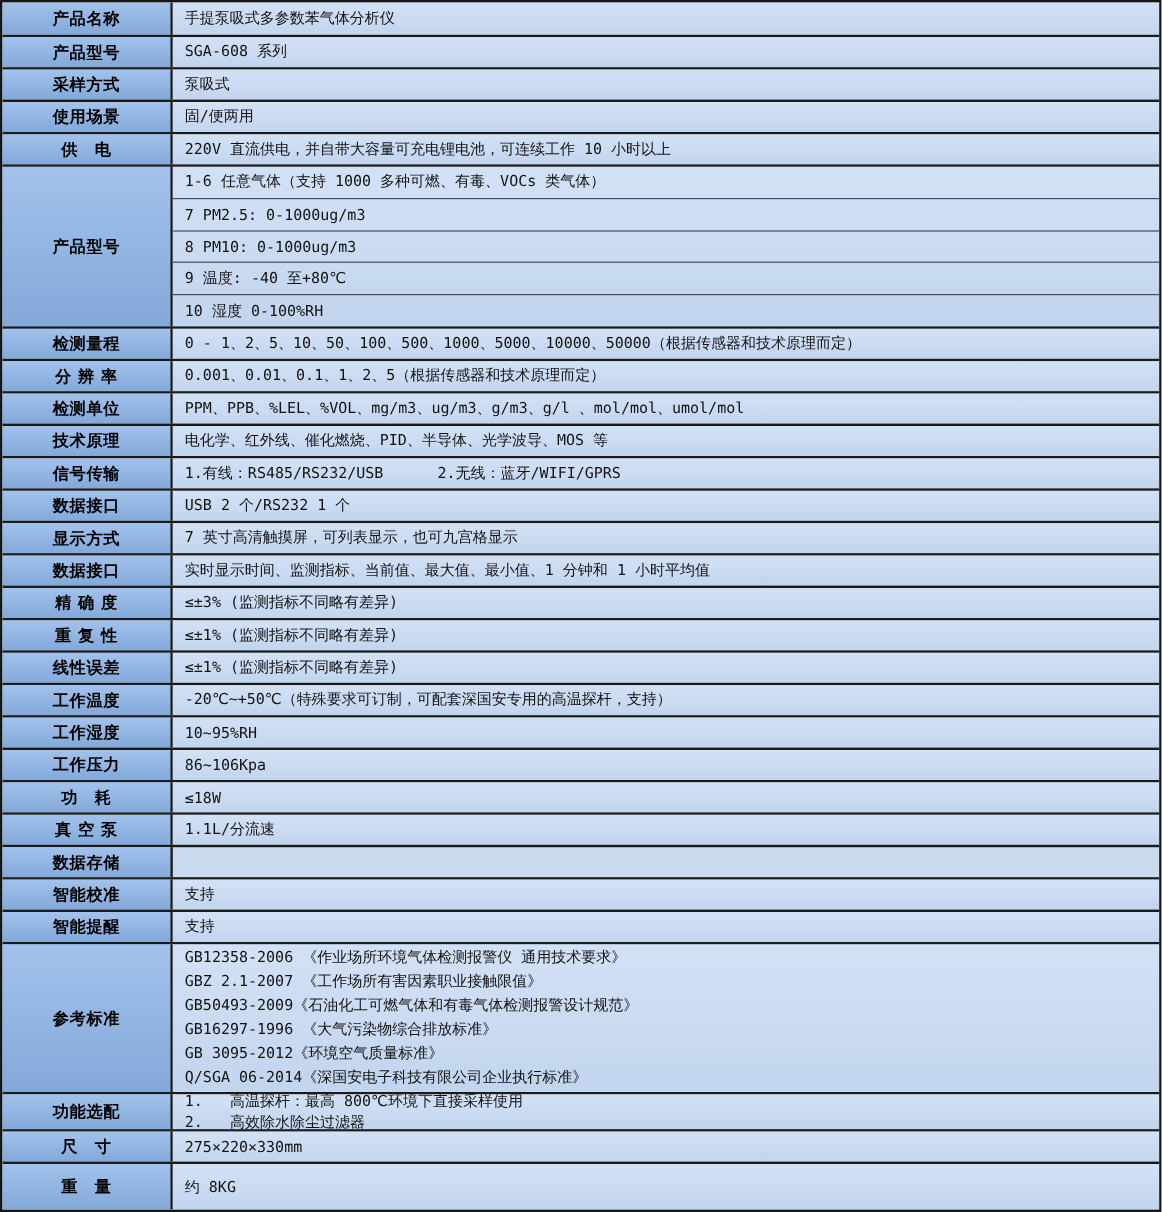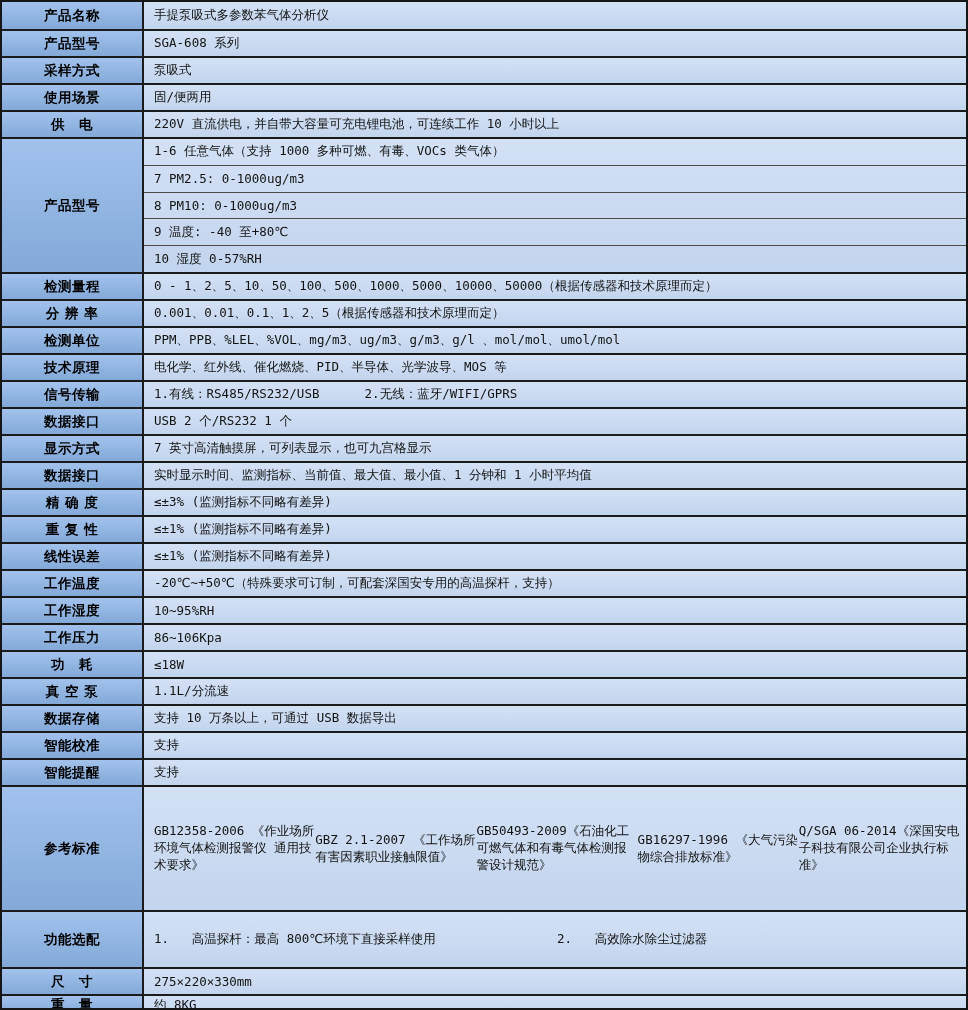--- a/index.html
+++ b/index.html
@@ -19,21 +19,21 @@
   .row {
     display: flex;
     flex-direction: row;
     height: 27px;
     flex: 0 0 auto;
     border-top: 2px solid #1b1b1b;
   }
   .row:first-child { border-top: none; }
   .row.rh-monitor { height: 135px; }
   .row.rh-ref     { height: 125px; }
-  .row.rh-opt     { height: 57px; }
+  .row.rh-opt     { height: 31px; }
   .row:last-child { flex: 1 1 auto; }
 
   .hcell {
     width: 142px;
     flex: 0 0 142px;
     border-right: 2px solid #1b1b1b;
     background: linear-gradient(to bottom, #a2c2ec, #83a9d9);
     display: flex;
     align-items: center;
     justify-content: center;
@@ -76,20 +76,21 @@
     font-family: "DejaVu Sans Mono", "DejaVu Sans", sans-serif;
     font-size: 12.5px;
     color: #131313;
     white-space: pre-wrap;
   }
   .vstack .sub:last-child { border-bottom: none; }
 
   .vlines {
     flex: 1 1 auto;
     display: flex;
+    flex-direction: column;
     justify-content: center;
     background: linear-gradient(to bottom, #d3e1f6, #c2d5ee);
     padding: 2px 6px 2px 10px;
   }
   .vlines .line {
     flex: 1 1 0;
     display: flex;
     align-items: center;
     font-family: "DejaVu Sans Mono", "DejaVu Sans", sans-serif;
     font-size: 12.5px;
@@ -139,21 +140,21 @@
 
   <div class="row rh-monitor">
     <div class="hcell">
         <span class="lab">产品型号</span>
       </div>
     <div class="vstack">
       <div class="sub">1-6 任意气体（支持 1000 多种可燃、有毒、VOCs 类气体）</div>
       <div class="sub">7 PM2.5: 0-1000ug/m3</div>
       <div class="sub">8 PM10: 0-1000ug/m3</div>
       <div class="sub">9 温度: -40 至+80℃</div>
-      <div class="sub">10 湿度 0-57%RH</div>
+      <div class="sub">10 湿度 0-100%RH</div>
     </div>
   </div>
 
   <div class="row">
     <div class="hcell">
         <span class="lab">检测量程</span>
       </div>
     <div class="vcell">0 - 1、2、5、10、50、100、500、1000、5000、10000、50000（根据传感器和技术原理而定）</div>
   </div>
 
@@ -259,21 +260,20 @@
     <div class="hcell">
         <span class="lab">真 空 泵</span>
       </div>
     <div class="vcell">1.1L/分流速</div>
   </div>
 
   <div class="row">
     <div class="hcell">
         <span class="lab">数据存储</span>
       </div>
-    <div class="vcell">支持 10 万条以上，可通过 USB 数据导出</div>
   </div>
 
   <div class="row">
     <div class="hcell">
         <span class="lab">智能校准</span>
       </div>
     <div class="vcell">支持</div>
   </div>
 
   <div class="row">
@@ -285,20 +285,21 @@
 
   <div class="row rh-ref">
     <div class="hcell">
         <span class="lab">参考标准</span>
       </div>
     <div class="vlines">
       <div class="line">GB12358-2006 《作业场所环境气体检测报警仪 通用技术要求》</div>
       <div class="line">GBZ 2.1-2007 《工作场所有害因素职业接触限值》</div>
       <div class="line">GB50493-2009《石油化工可燃气体和有毒气体检测报警设计规范》</div>
       <div class="line">GB16297-1996 《大气污染物综合排放标准》</div>
+      <div class="line">GB 3095-2012《环境空气质量标准》</div>
       <div class="line">Q/SGA 06-2014《深国安电子科技有限公司企业执行标准》</div>
     </div>
   </div>
 
   <div class="row rh-opt">
     <div class="hcell">
         <span class="lab">功能选配</span>
       </div>
     <div class="vlines">
       <div class="line">1.   高温探杆：最高 800℃环境下直接采样使用</div>

